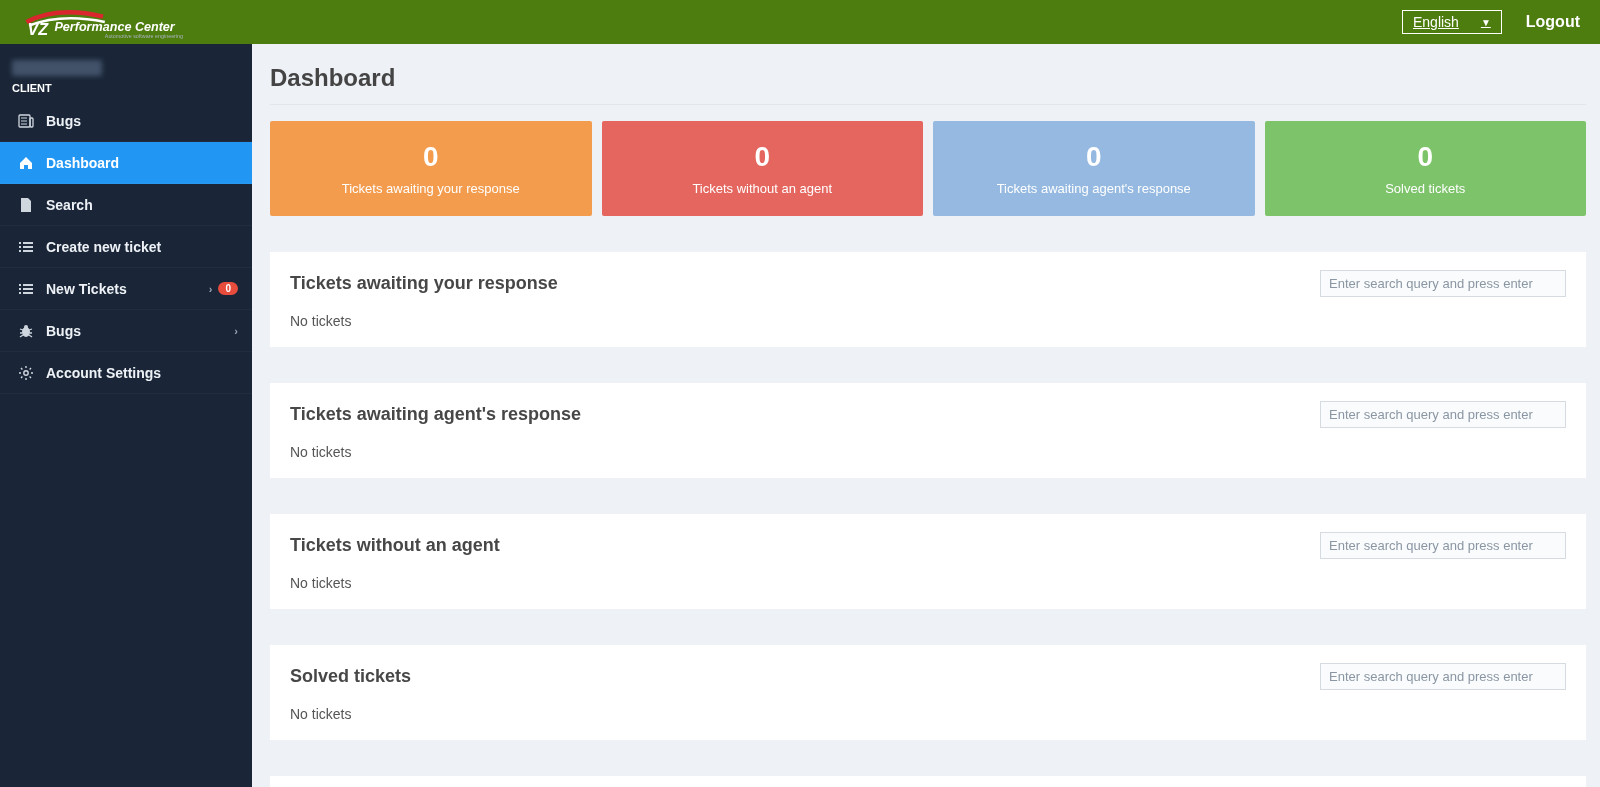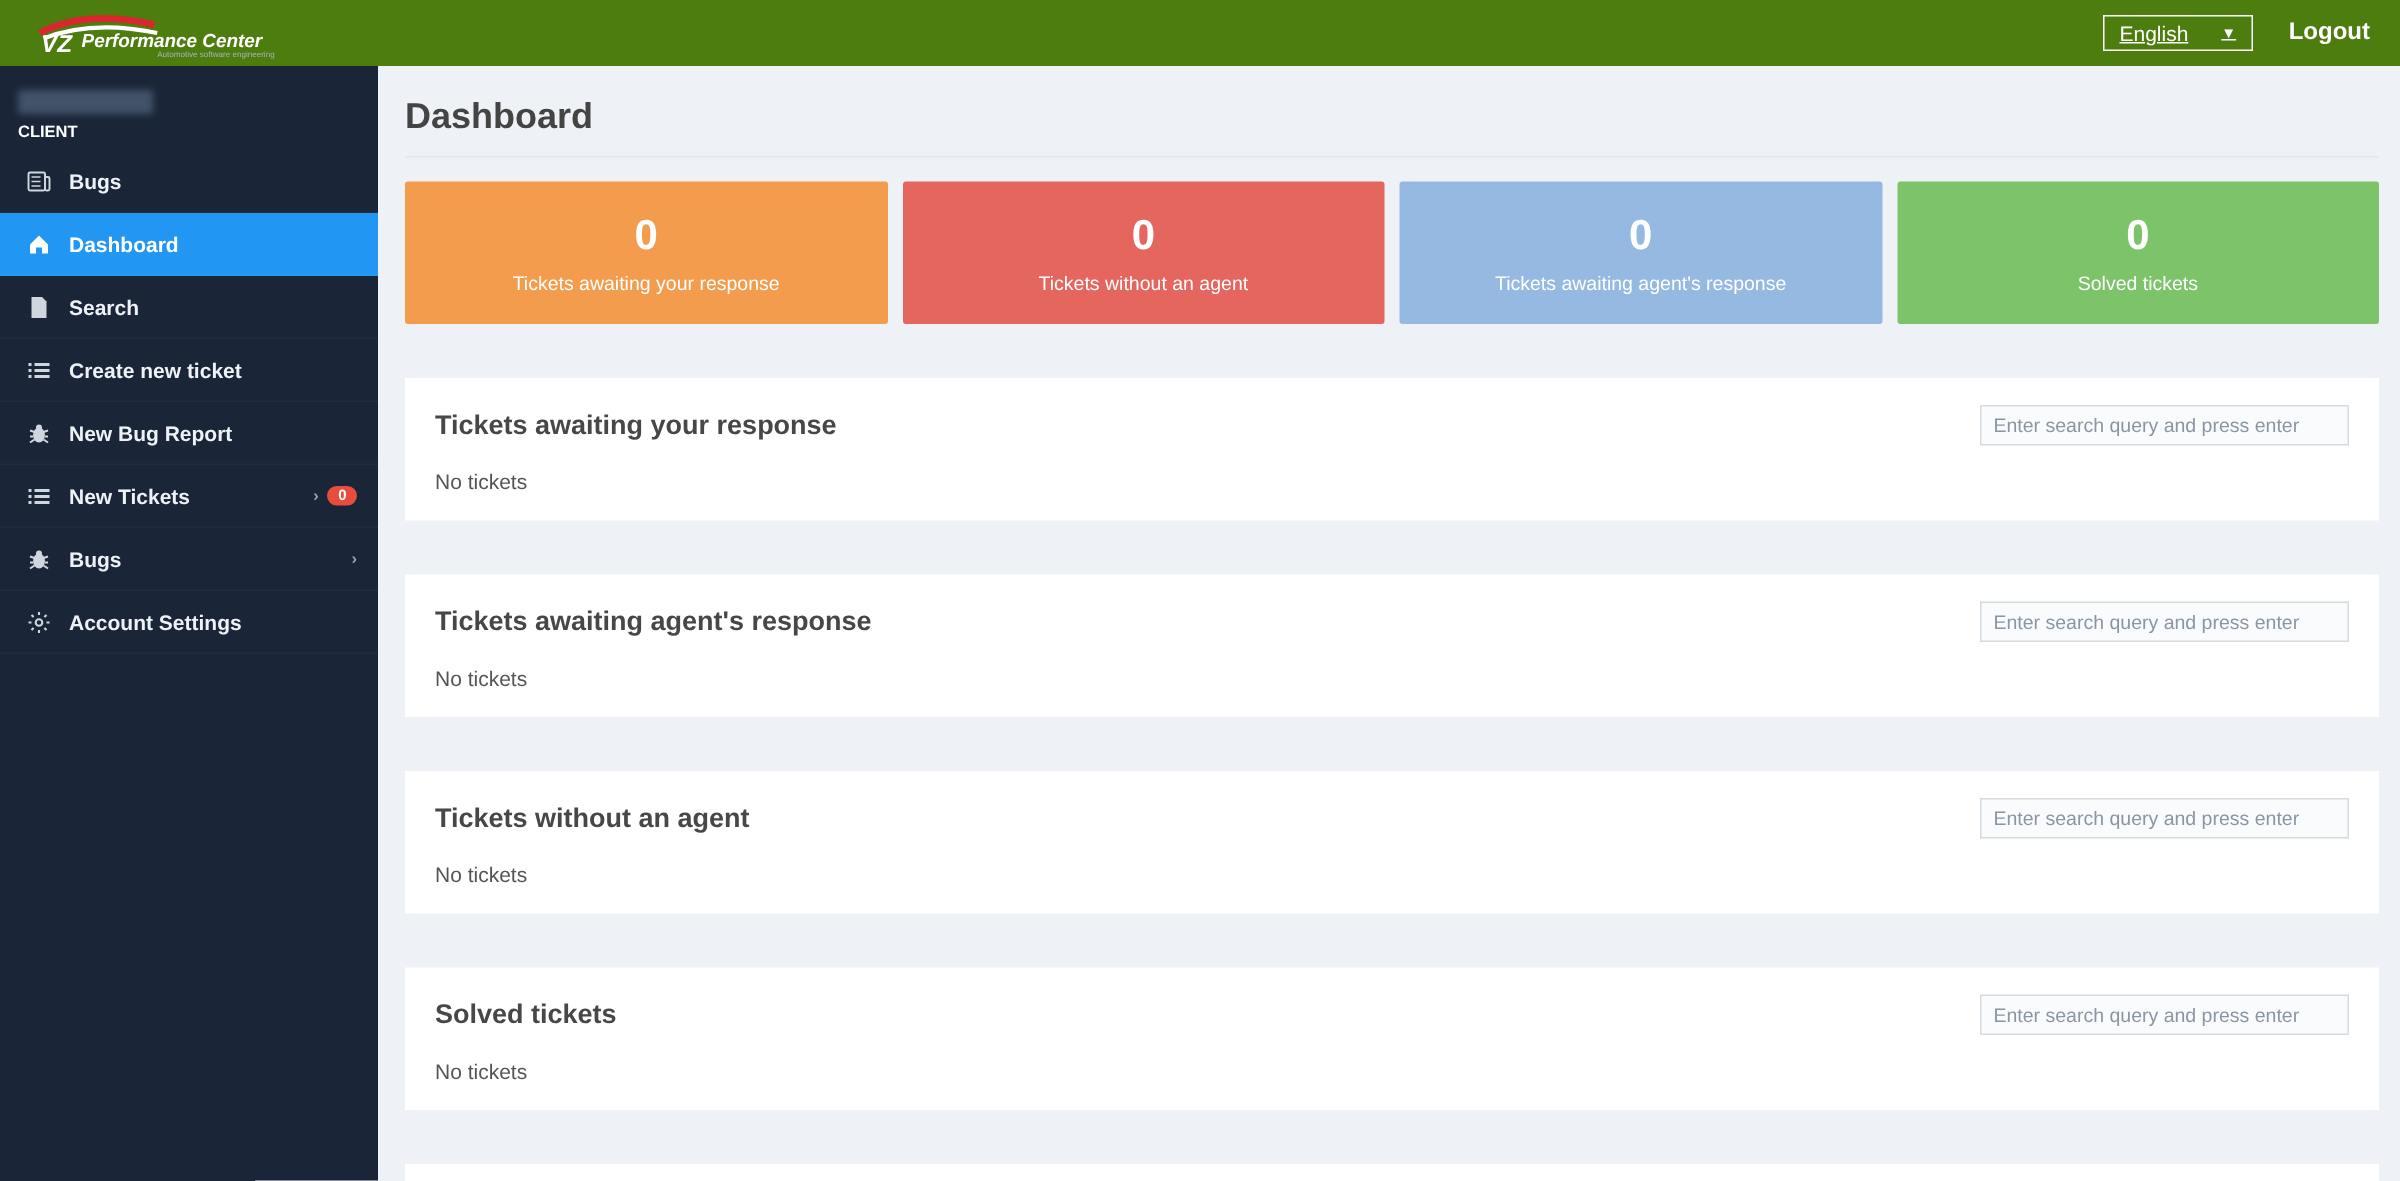--- a/index.html
+++ b/index.html
@@ -117,65 +117,50 @@
           <rect x="5" y="3" width="10" height="2"></rect>
           <rect x="1" y="7" width="2" height="2"></rect>
           <rect x="5" y="7" width="10" height="2"></rect>
           <rect x="1" y="11" width="2" height="2"></rect>
           <rect x="5" y="11" width="10" height="2"></rect>
         </svg>
     </span>
     <span>Create new ticket</span>
   </div>
 
+
+  <div class="nav-item">
+    <span class="icon">
+      <svg class="svgicon" viewBox="0 0 16 16">
+          <rect x="1" y="3" width="2" height="2"></rect>
+          <rect x="5" y="3" width="10" height="2"></rect>
+          <rect x="1" y="7" width="2" height="2"></rect>
+          <rect x="5" y="7" width="10" height="2"></rect>
+          <rect x="1" y="11" width="2" height="2"></rect>
+          <rect x="5" y="11" width="10" height="2"></rect>
+        </svg>
+    </span>
+    <span>New Tickets</span>
+    <span class="chevron">›</span>
+    <span class="badge">0</span>
+  </div>
+
   <div class="nav-item">
     <span class="icon">
       <svg class="svgicon" viewBox="0 0 16 16">
           <ellipse cx="8" cy="9" rx="4" ry="5" fill="currentColor"></ellipse>
           <line x1="2" y1="6" x2="5" y2="7" stroke="currentColor" stroke-width="1.3"></line>
           <line x1="14" y1="6" x2="11" y2="7" stroke="currentColor" stroke-width="1.3"></line>
           <line x1="2" y1="10" x2="4" y2="10" stroke="currentColor" stroke-width="1.3"></line>
           <line x1="14" y1="10" x2="12" y2="10" stroke="currentColor" stroke-width="1.3"></line>
           <line x1="2" y1="14" x2="5" y2="12" stroke="currentColor" stroke-width="1.3"></line>
           <line x1="14" y1="14" x2="11" y2="12" stroke="currentColor" stroke-width="1.3"></line>
           <circle cx="8" cy="4" r="2" fill="currentColor"></circle>
         </svg>
     </span>
-    <span>New Bug Report</span>
-  </div>
-
-  <div class="nav-item">
-    <span class="icon">
-      <svg class="svgicon" viewBox="0 0 16 16">
-          <rect x="1" y="3" width="2" height="2"></rect>
-          <rect x="5" y="3" width="10" height="2"></rect>
-          <rect x="1" y="7" width="2" height="2"></rect>
-          <rect x="5" y="7" width="10" height="2"></rect>
-          <rect x="1" y="11" width="2" height="2"></rect>
-          <rect x="5" y="11" width="10" height="2"></rect>
-        </svg>
-    </span>
-    <span>New Tickets</span>
-    <span class="chevron">›</span>
-    <span class="badge">0</span>
-  </div>
-
-  <div class="nav-item">
-    <span class="icon">
-      <svg class="svgicon" viewBox="0 0 16 16">
-          <ellipse cx="8" cy="9" rx="4" ry="5" fill="currentColor"></ellipse>
-          <line x1="2" y1="6" x2="5" y2="7" stroke="currentColor" stroke-width="1.3"></line>
-          <line x1="14" y1="6" x2="11" y2="7" stroke="currentColor" stroke-width="1.3"></line>
-          <line x1="2" y1="10" x2="4" y2="10" stroke="currentColor" stroke-width="1.3"></line>
-          <line x1="14" y1="10" x2="12" y2="10" stroke="currentColor" stroke-width="1.3"></line>
-          <line x1="2" y1="14" x2="5" y2="12" stroke="currentColor" stroke-width="1.3"></line>
-          <line x1="14" y1="14" x2="11" y2="12" stroke="currentColor" stroke-width="1.3"></line>
-          <circle cx="8" cy="4" r="2" fill="currentColor"></circle>
-        </svg>
-    </span>
     <span>Bugs</span>
     <span class="chevron">›</span>
   </div>
 
   <div class="nav-item">
     <span class="icon">
       <svg class="svgicon" viewBox="0 0 16 16">
           <circle cx="8" cy="8" r="2.2" fill="none" stroke="currentColor" stroke-width="1.4"></circle>
           <path d="M8 1v2M8 13v2M1 8h2M13 8h2M3 3l1.4 1.4M11.6 11.6L13 13M13 3l-1.4 1.4M4.4 11.6L3 13" stroke="currentColor" stroke-width="1.4"></path>
         </svg>

